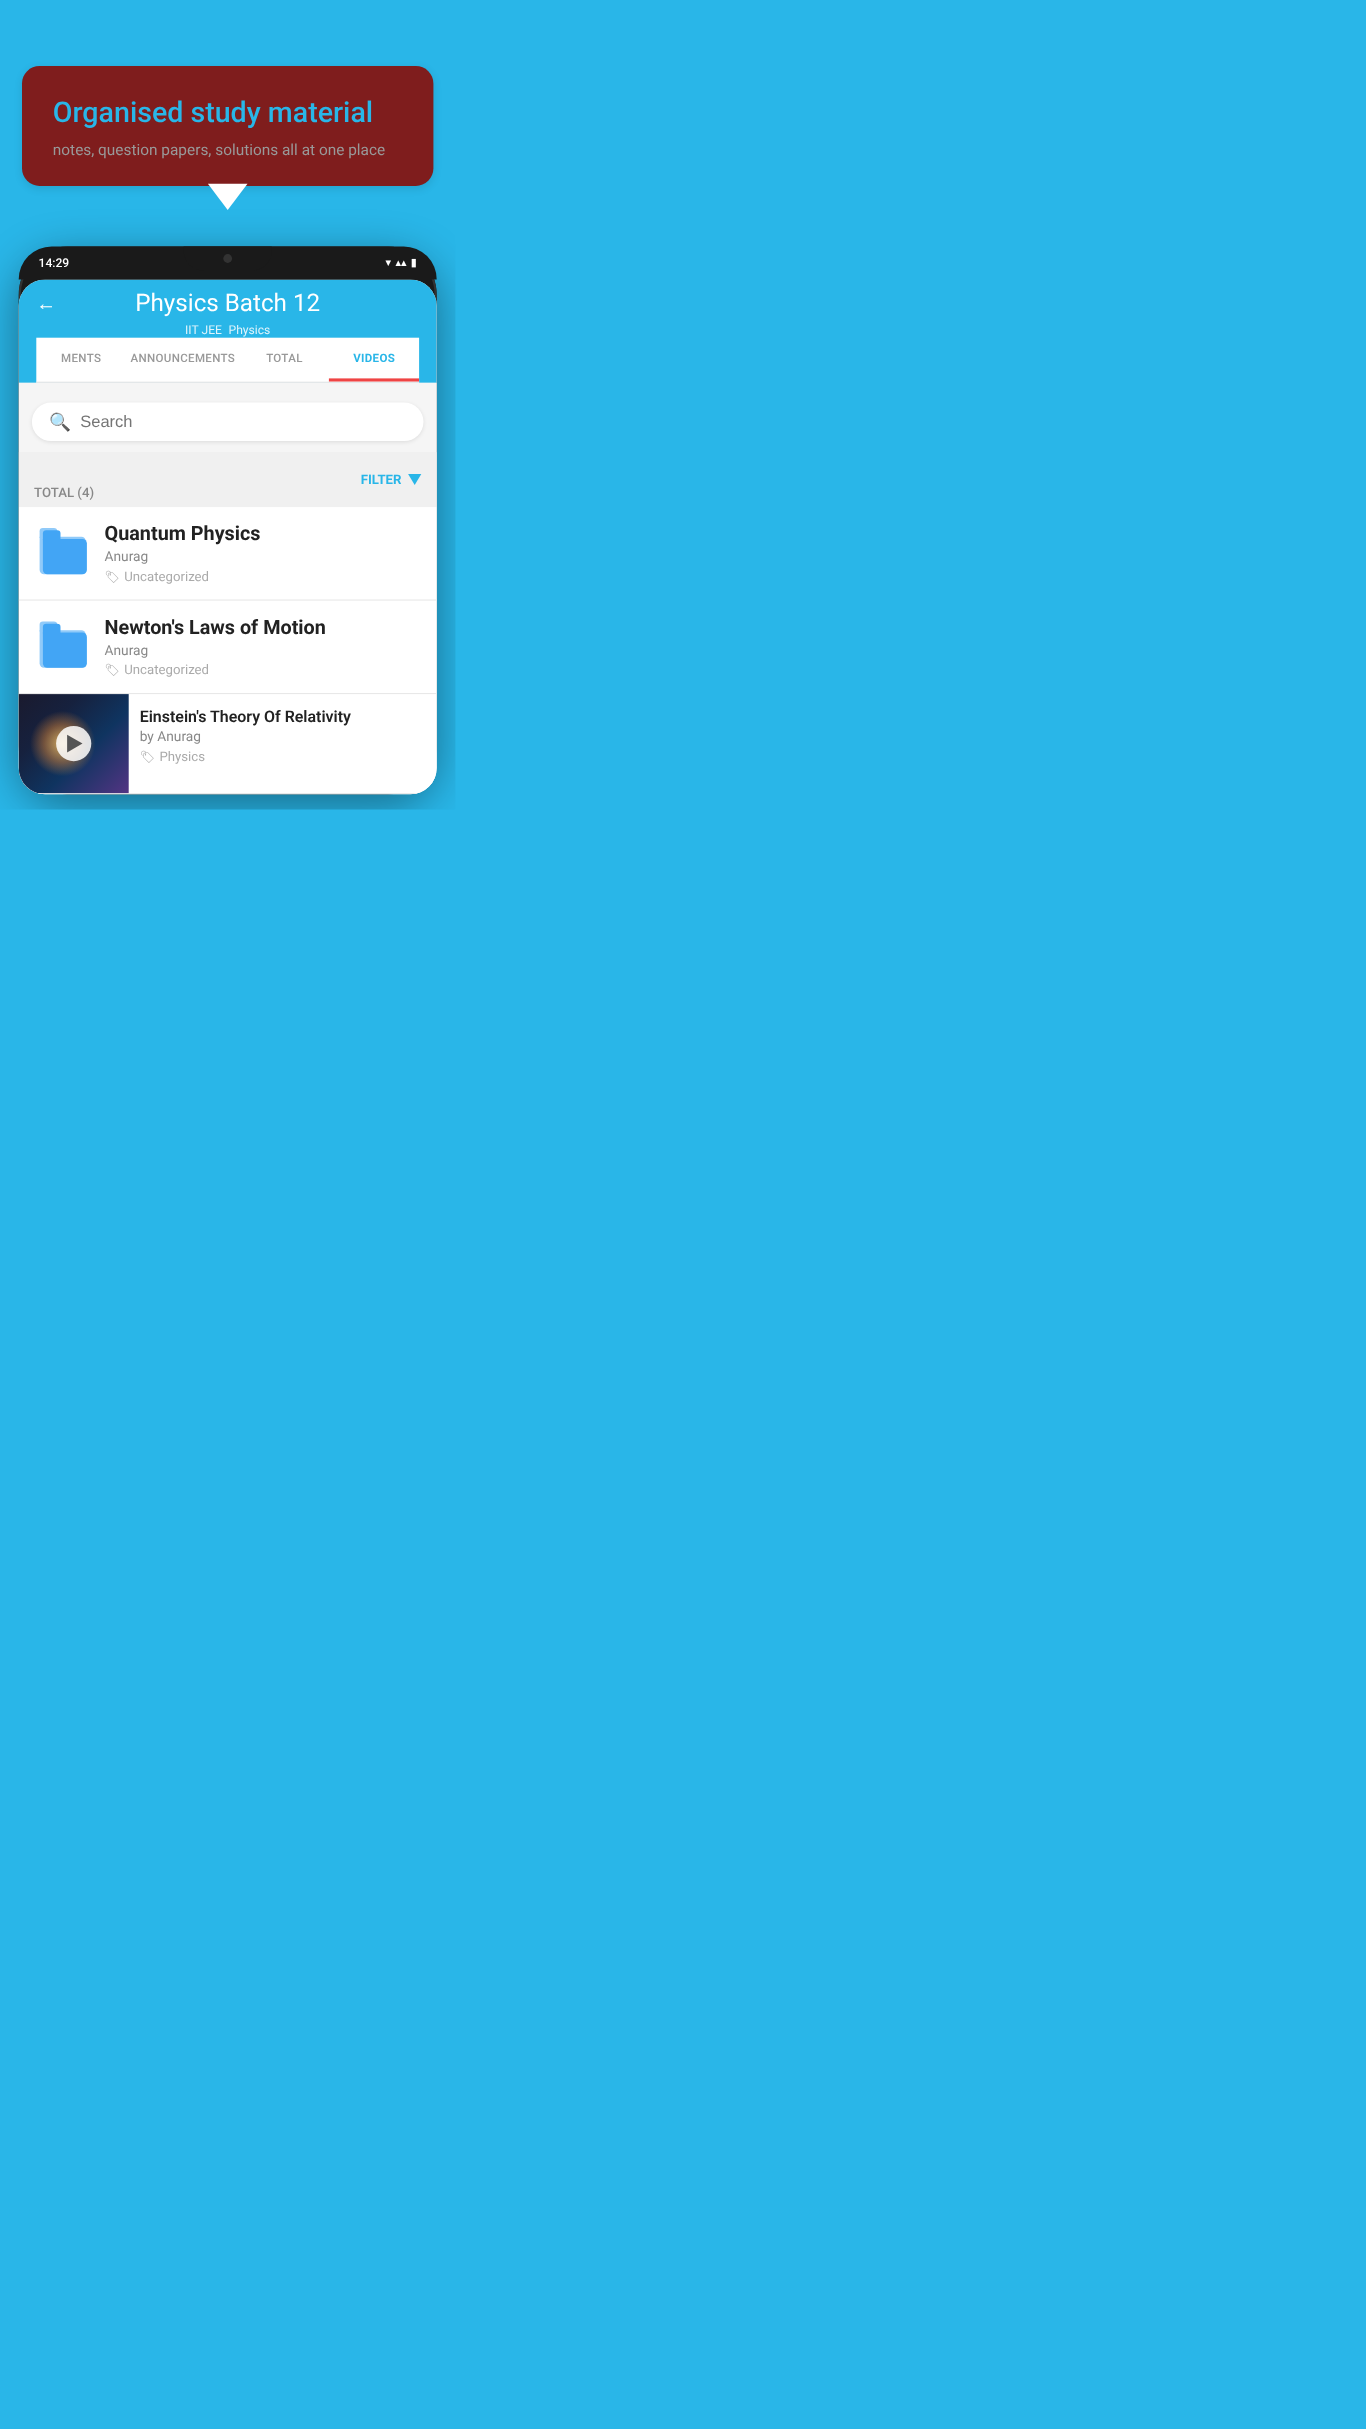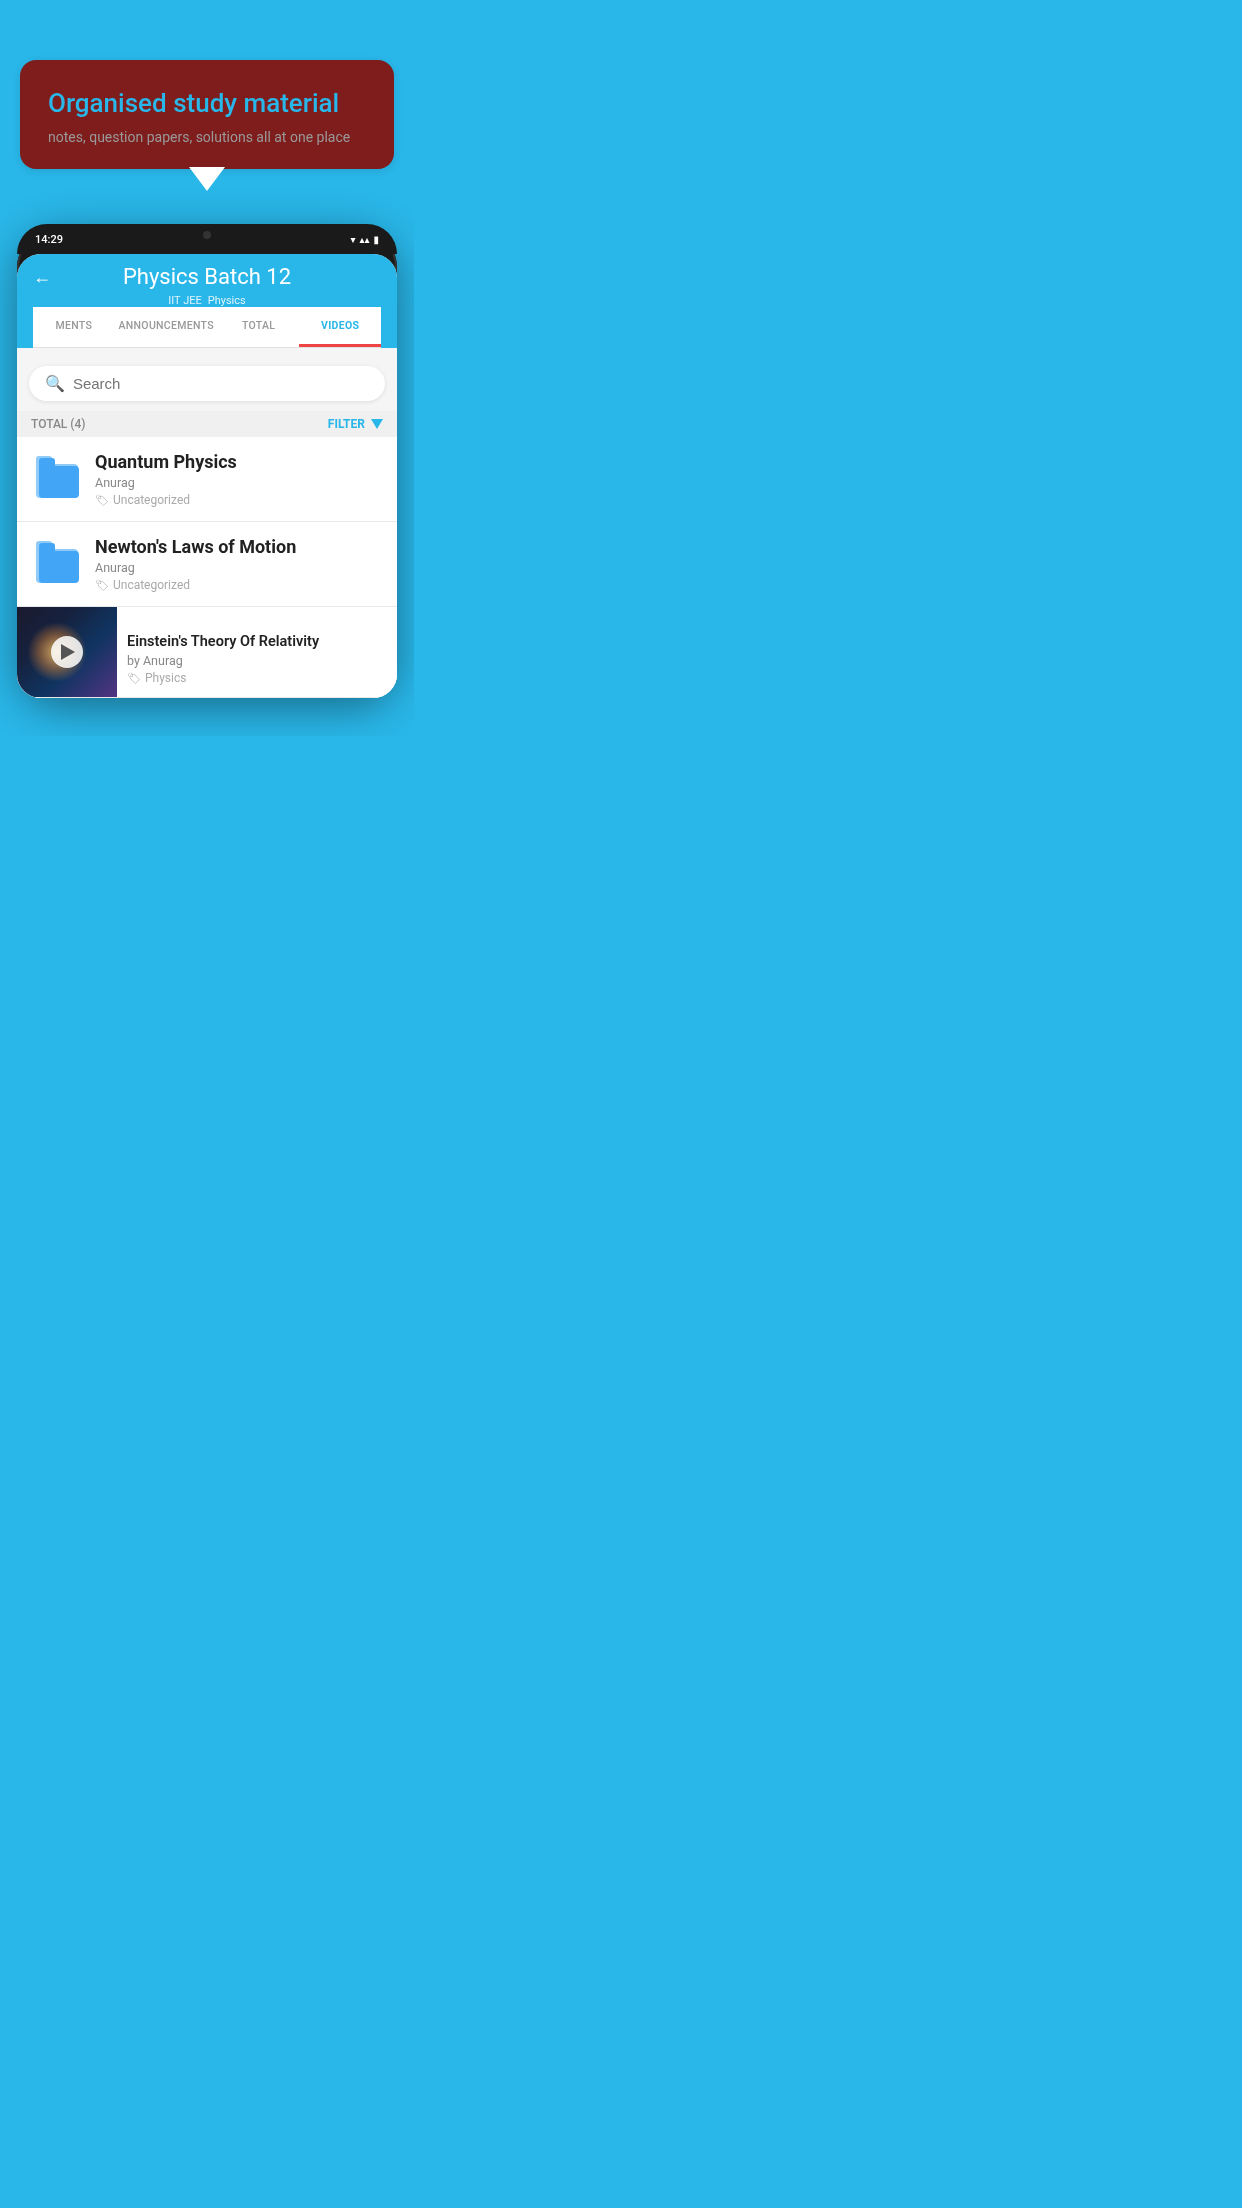--- a/index.html
+++ b/index.html
@@ -229,20 +229,21 @@
       justify-content: space-between;
       align-items: center;
       padding: 6px 14px;
       background: #f0f0f0;
     }
 
     .total-label {
       font-size: 12px;
       color: #888;
       font-weight: 500;
+      margin-top: 24px;
     }
 
     .filter-btn {
       display: flex;
       align-items: center;
       gap: 4px;
       color: #29B6E8;
       font-size: 12px;
       font-weight: 700;
       cursor: pointer;
@@ -349,21 +350,21 @@
     }
 
     .tag-text {
       font-size: 12px;
       color: #aaa;
     }
 
     
     .video-item-thumb {
       display: flex;
-      align-items: flex-end;
+      align-items: flex-start;
       padding: 0;
       border-bottom: 1px solid #e8e8e8;
       cursor: pointer;
       min-height: 90px;
     }
 
     .thumb-image {
       width: 100px;
       height: 90px;
       background: linear-gradient(135deg, #1a1a2e 0%, #16213e 30%, #0f3460 60%, #533483 100%);

